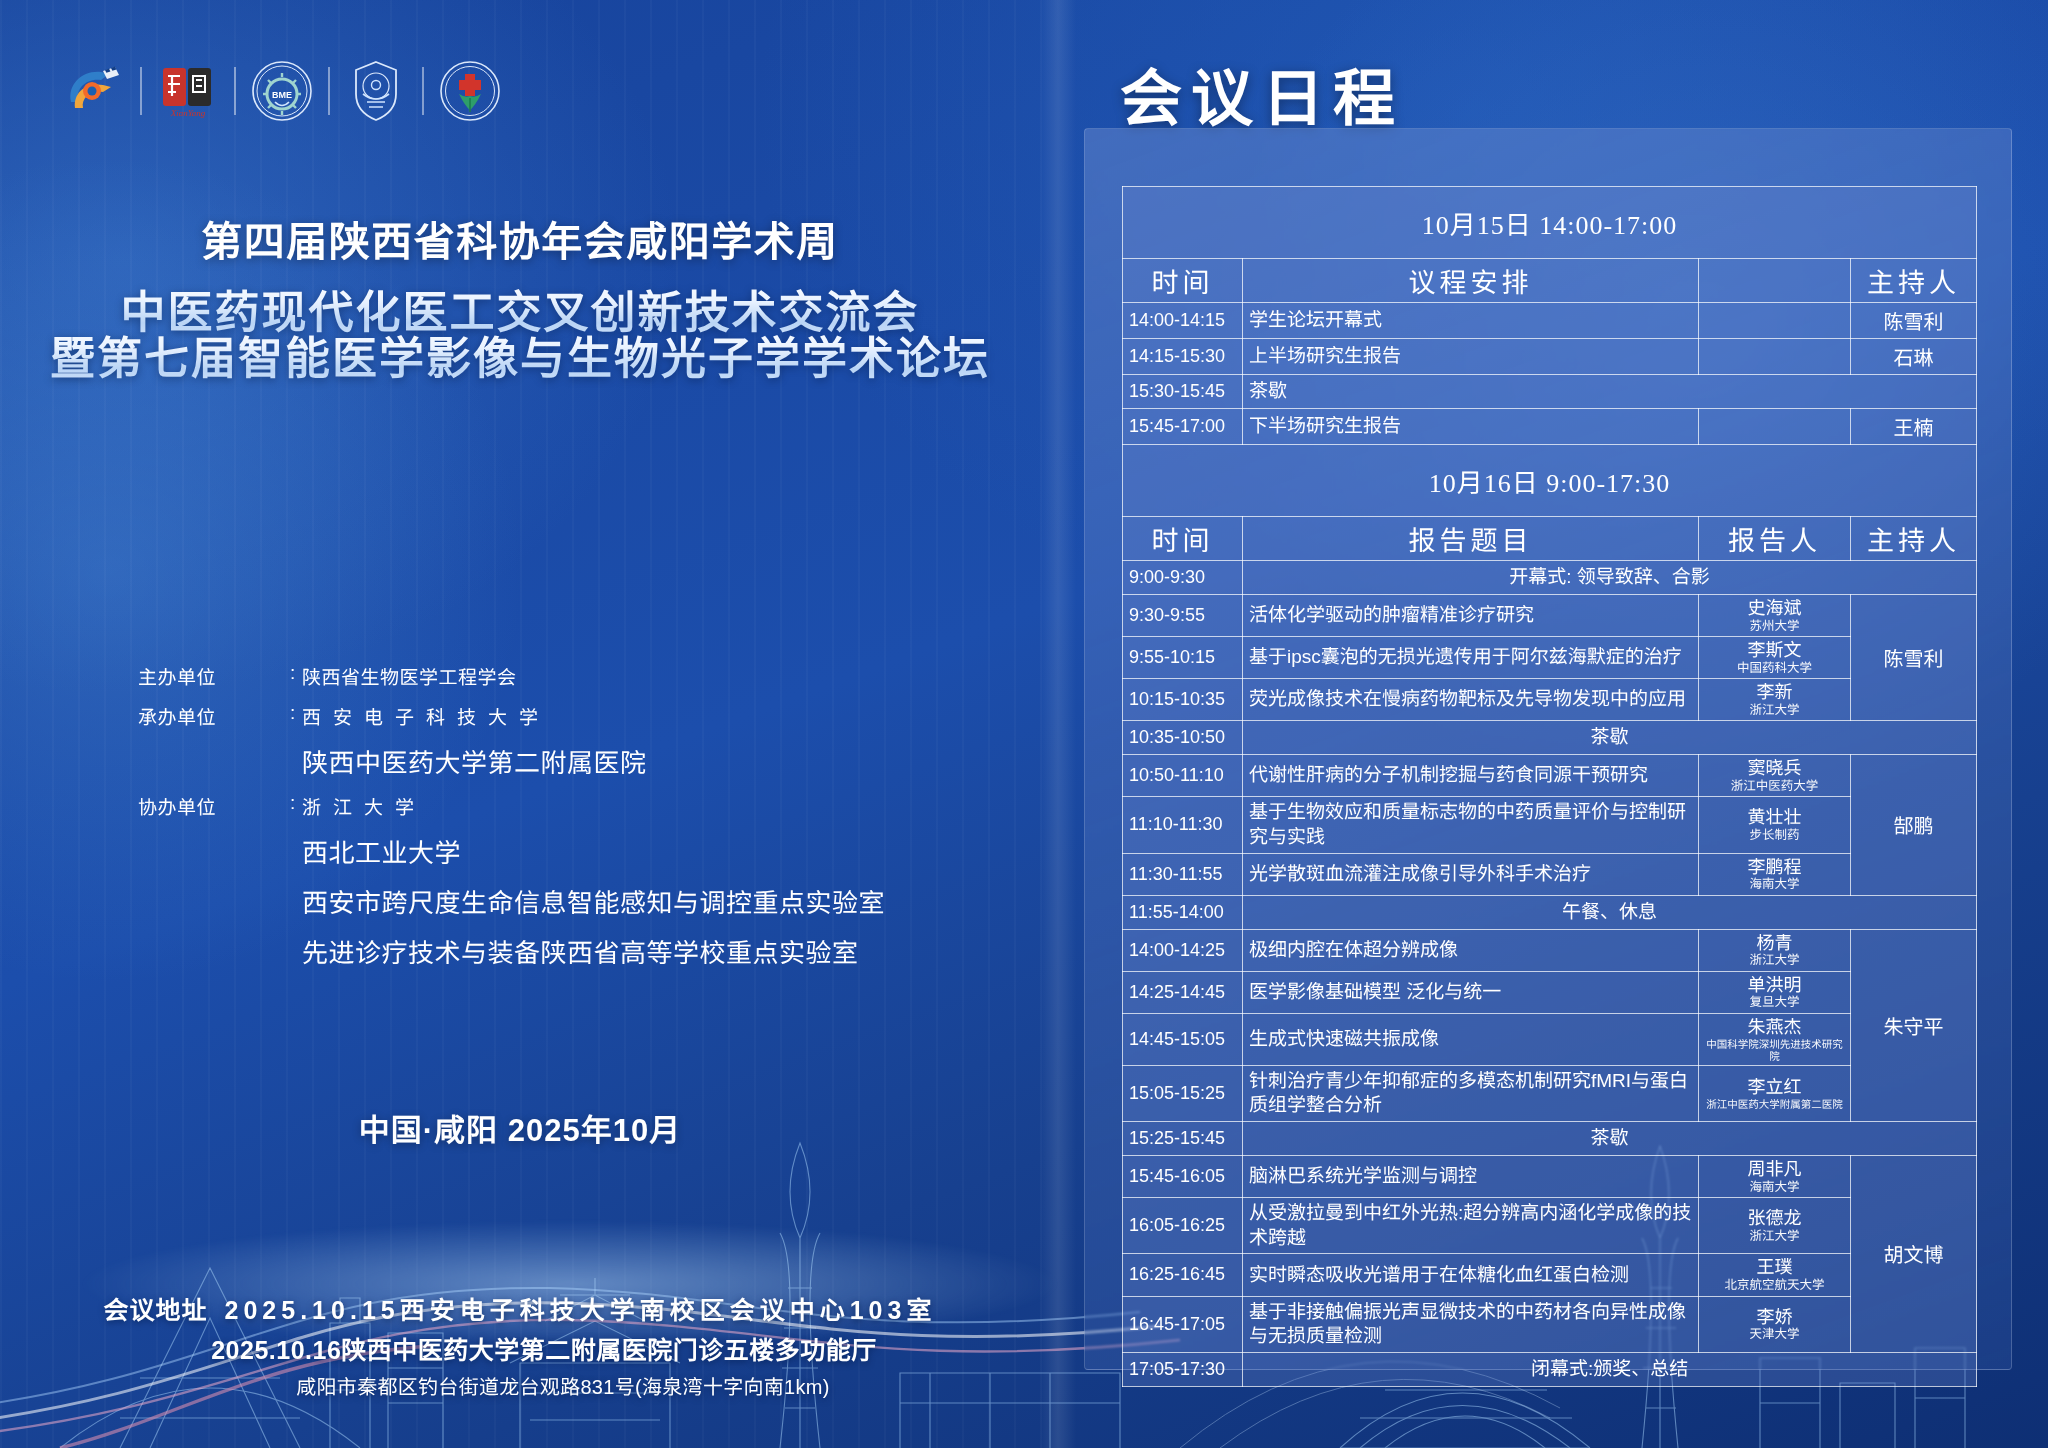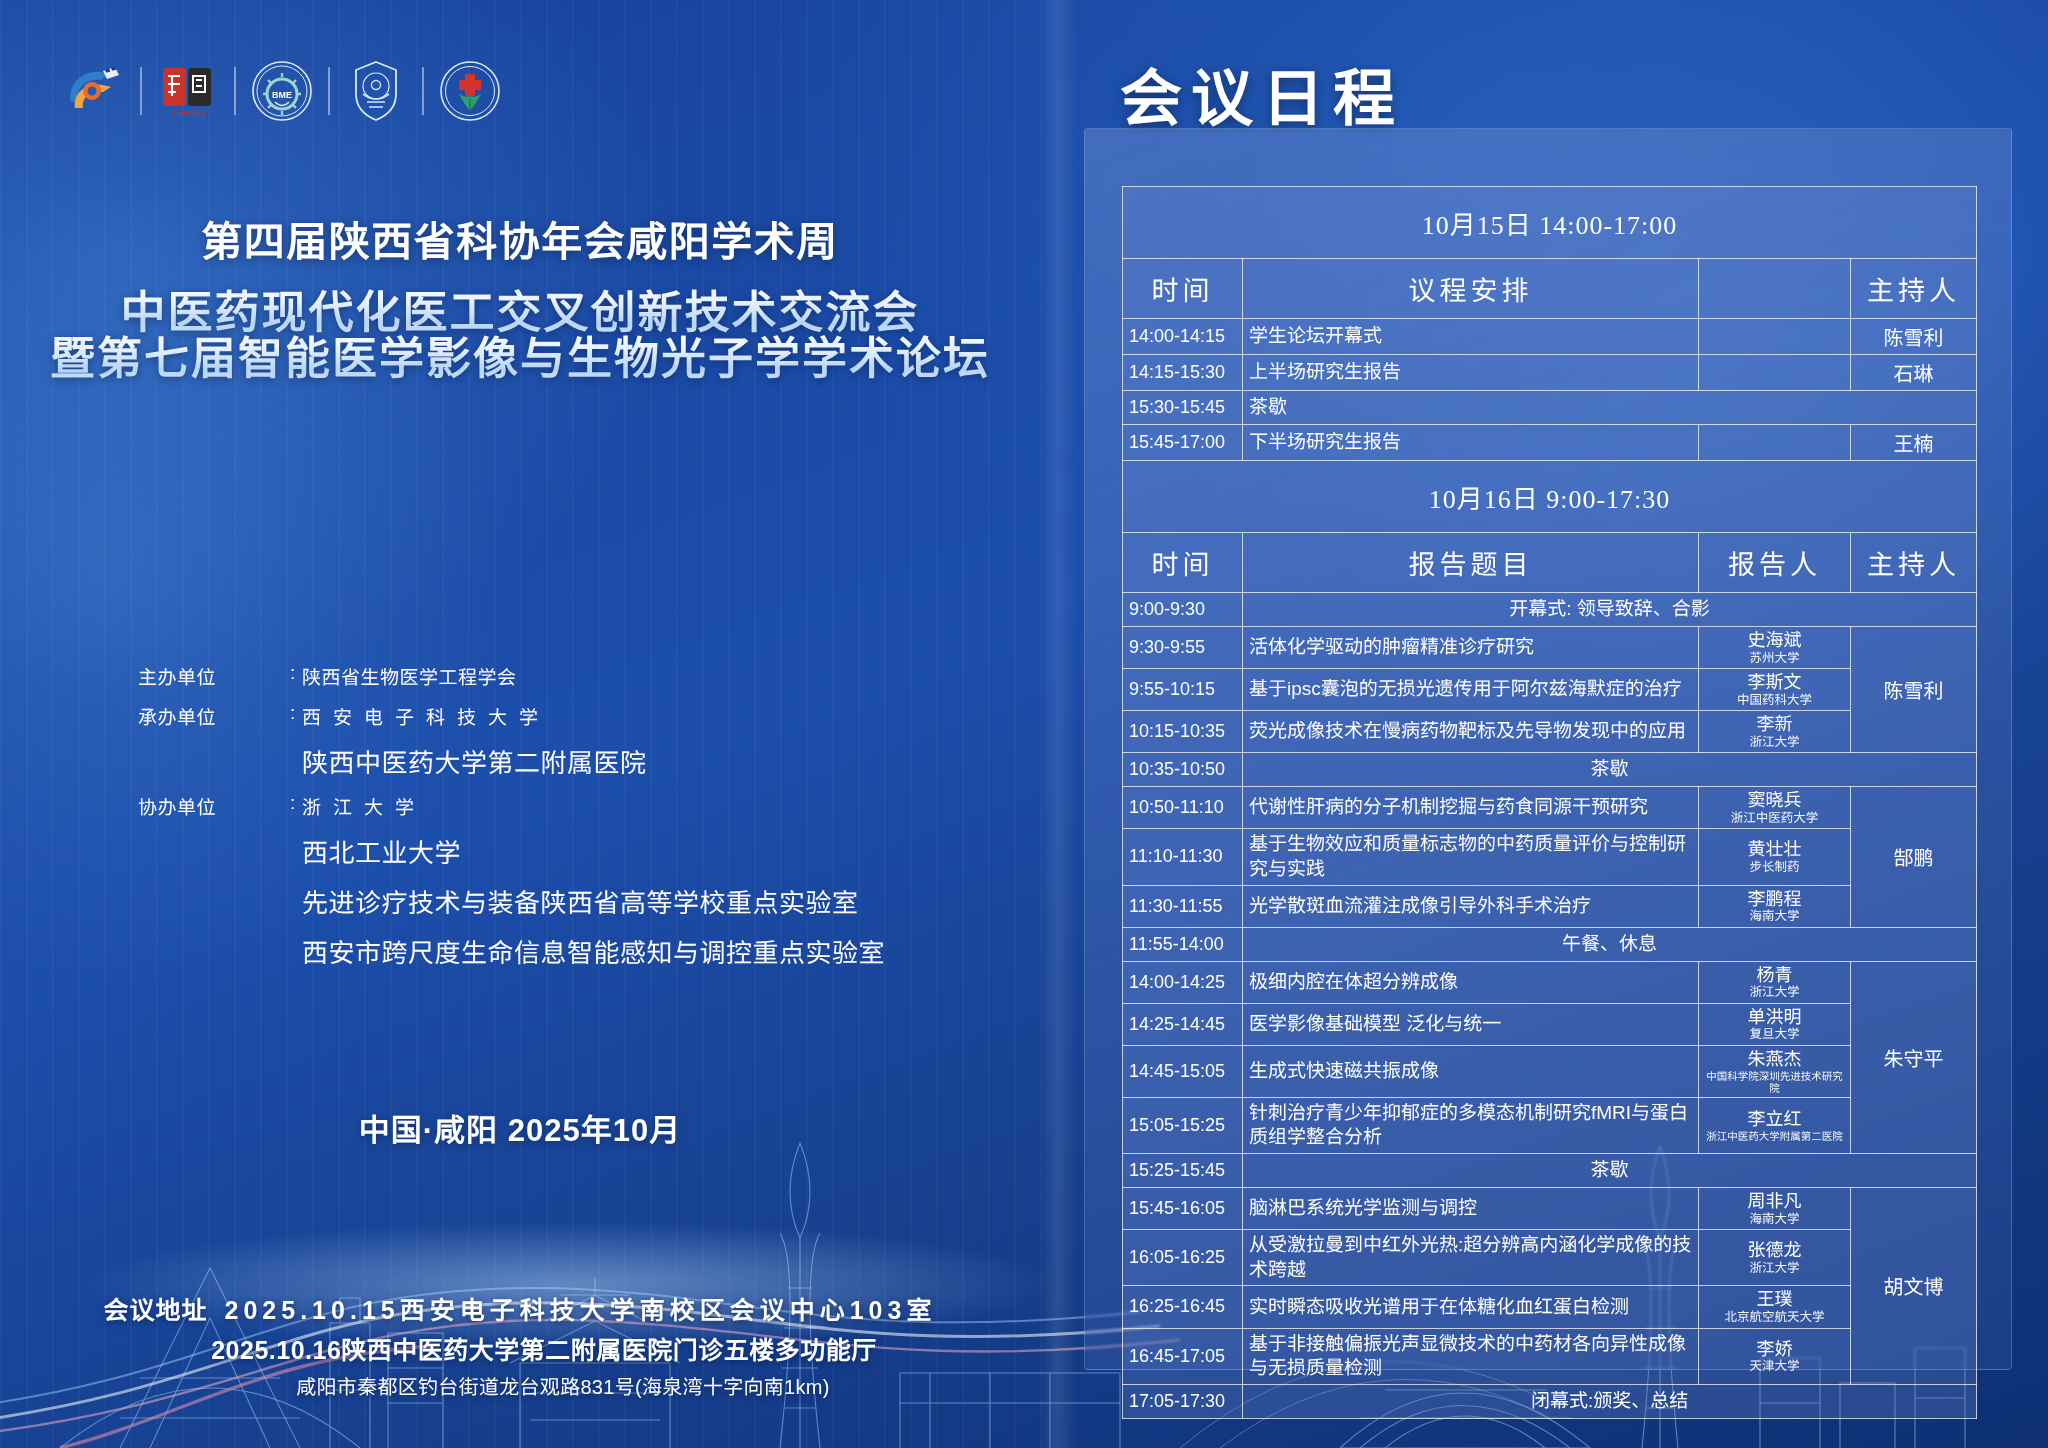--- a/index.html
+++ b/index.html
@@ -133,21 +133,21 @@
   .speaker-affil{font-size:12.5px;display:block;opacity:.96;}
   .speaker-affil.tiny{font-size:10.5px;}
   .daybar{
     text-align:center;font-size:26px;letter-spacing:1px;
     font-family:"Liberation Serif","DejaVu Serif",serif;
     padding:17px 0 !important;
   }
   .hdr{
     text-align:center;font-size:27px;font-weight:normal;letter-spacing:4px;
     font-family:"Liberation Serif","DejaVu Serif",serif;
-    padding:10px 0 !important;
+    padding:2px 0 !important;
   }
   .ctr{text-align:center;}
   .rowline{height:34px;}
 </style>
 </head>
 <body>
 
 <div class="poster">
 
   <div class="glowL"></div>
@@ -227,22 +227,22 @@
       <span class="org-colon">:</span>
       <span class="org-val spaced">西安电子科技大学</span>
     </div>
     <div class="org-sub">陕西中医药大学第二附属医院</div>
     <div class="org-row">
       <span class="org-label">协办单位</span>
       <span class="org-colon">:</span>
       <span class="org-val spaced">浙江大学</span>
     </div>
     <div class="org-sub">西北工业大学</div>
+    <div class="org-sub">西安市跨尺度生命信息智能感知与调控重点实验室</div>
     <div class="org-sub">先进诊疗技术与装备陕西省高等学校重点实验室</div>
-    <div class="org-sub">西安市跨尺度生命信息智能感知与调控重点实验室</div>
   </div>
 
   <div class="placeline">中国·咸阳  2025年10月</div>
 
   <div class="cityband">
     <svg width="2048" height="330" viewBox="0 0 2048 330">
       <g stroke="#9cc8f2" stroke-width="1.1" fill="none" opacity=".55">
 
         <path d="M120 330 L210 150 L300 330 M150 330 L210 200 L270 330 M120 300 h180 M140 260 h140"></path>
         <path d="M60 330 q150 -120 300 0"></path>

